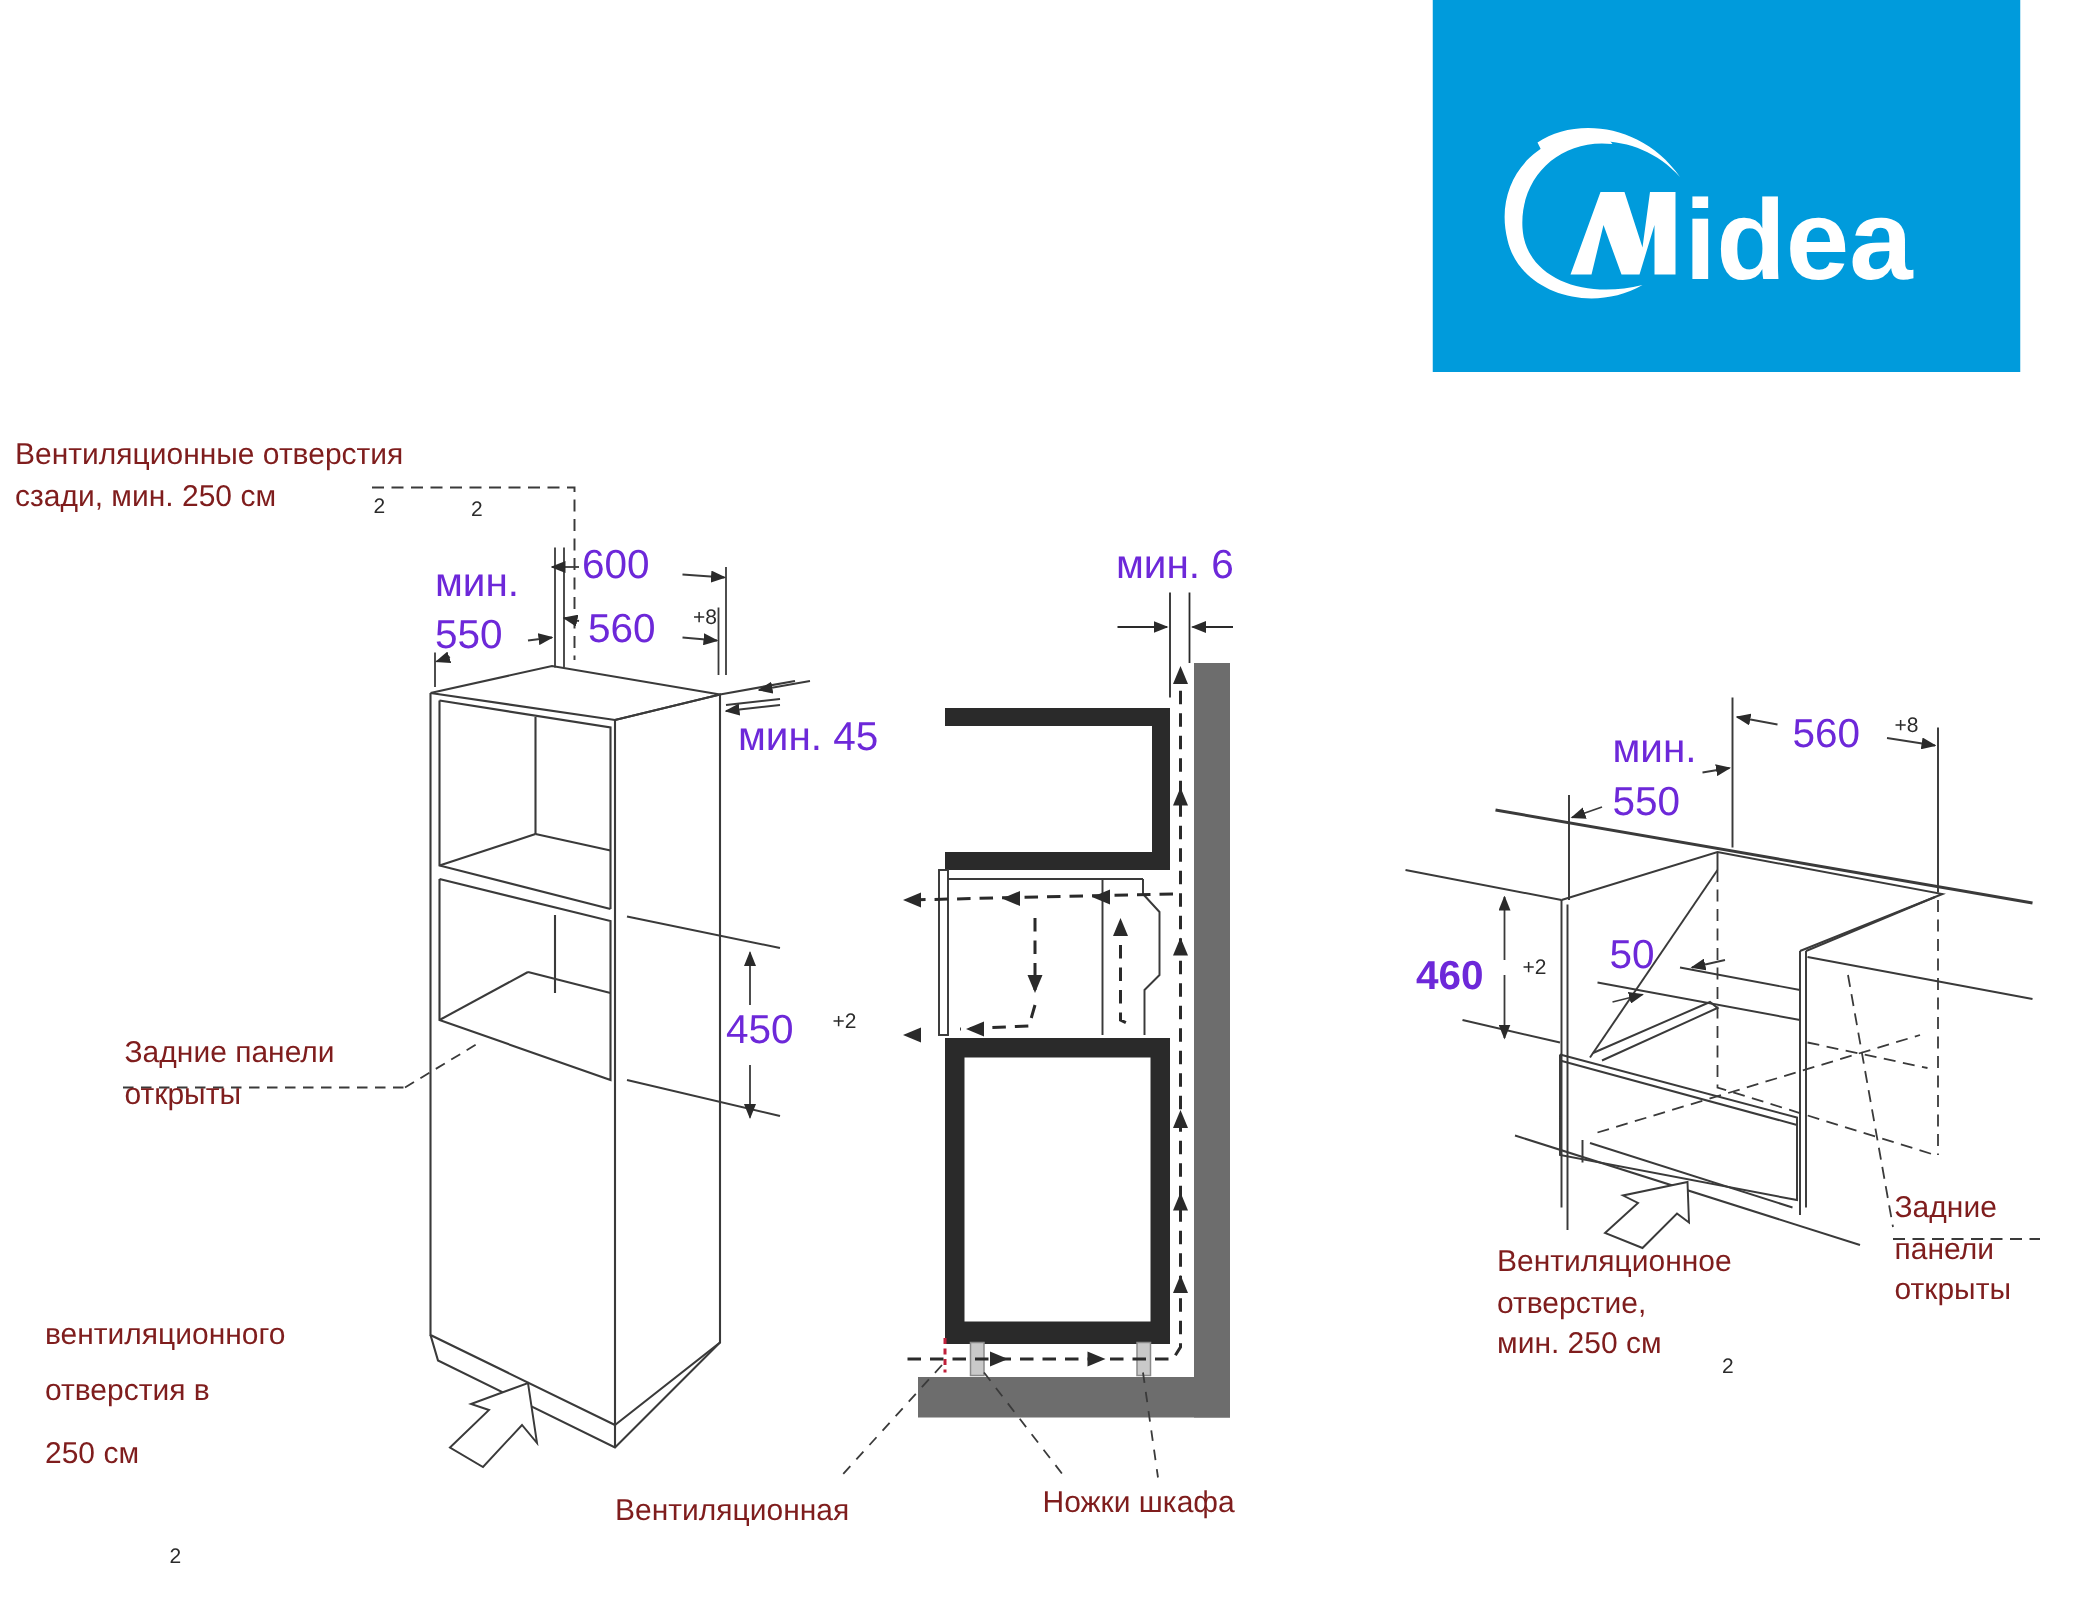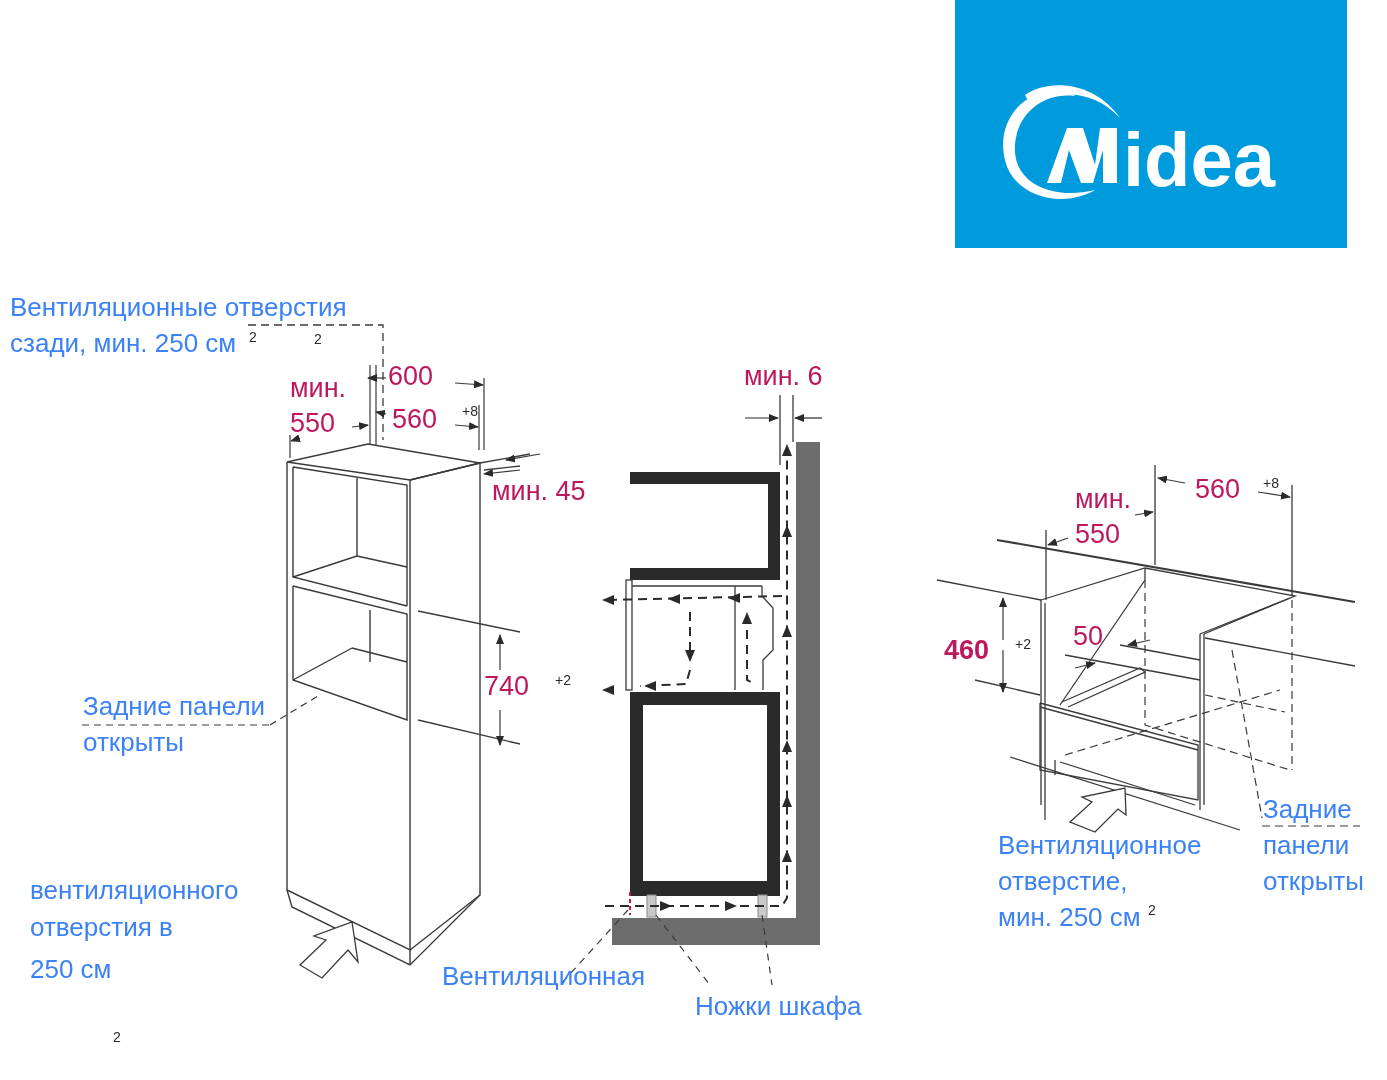--- a/index.html
+++ b/index.html
@@ -1,20 +1,20 @@
 <!DOCTYPE html>
 <html><head>
 <meta charset="utf-8">
 <style>
   html, body { margin: 0; padding: 0; background: #ffffff; }
   body { width: 1387px; height: 1080px; position: relative; overflow: hidden;
          font-family: "Liberation Sans", "DejaVu Sans", sans-serif; color: #2a2a2a; }
   .logo { position: absolute; left: 955px; top: 0; width: 392px; height: 172px; text-align: center; }
-  .lbl { position: absolute; font-size: 26px; line-height: 1.38; white-space: nowrap; color: #3b82f6; }
-  .num { position: absolute; font-size: 27px; line-height: 1; white-space: nowrap; color: #be185d; }
+  .lbl { position: absolute; font-size: 20px; line-height: 1.38; white-space: nowrap; color: #7f1d1d; }
+  .num { position: absolute; font-size: 27px; line-height: 1; white-space: nowrap; color: #6d28d9; }
   .sup { position: absolute; font-size: 14px; line-height: 1; color: #2b2b2b; }
   svg.art { position: absolute; left: 0; top: 0; }
 </style>
 </head>
 <body>
 
 <div class="logo">
   <svg width="392" height="248" viewBox="0 0 392 248">
     <rect x="0" y="0" width="392" height="248" fill="#009bdc"></rect>
 
@@ -212,37 +212,37 @@
 </div>
 <div class="sup" style="left:249px; top:330px;">2</div>
 <div class="sup" style="left:314px; top:332px;">2</div>
 
 <div class="num" style="left:388px; top:363px;">600</div>
 <div class="num" style="left:290px; top:375px;">мин.</div>
 <div class="num" style="left:290px; top:410px;">550</div>
 <div class="num" style="left:392px; top:406px;">560</div>
 <div class="sup" style="left:462px; top:404px;">+8</div>
 <div class="num" style="left:492px; top:478px;">мин. 45</div>
-<div class="num" style="left:484px; top:673px;">740</div>
+<div class="num" style="left:484px; top:673px;">450</div>
 <div class="sup" style="left:555px; top:673px;">+2</div>
 
 <div class="lbl" style="left:83px; top:689px;">
   <div>Задние панели</div>
   <div>открыты</div>
 </div>
 
 <div class="lbl" style="left:30px; top:872px; line-height:37px;">
   <div>вентиляционного</div>
   <div>отверстия в</div>
   <div style="margin-top:5px;">250 см</div>
 </div>
 <div class="sup" style="left:113px; top:1030px;">2</div>
 
 <div class="num" style="left:744px; top:363px;">мин. 6</div>
-<div class="lbl" style="left:410px; top:959px;margin-left:32px;">
+<div class="lbl" style="left:410px; top:994px;">
   <div>Вентиляционная</div>
 </div>
 <div class="lbl" style="left:695px; top:989px;">Ножки шкафа</div>
 
 <div class="num" style="left:1075px; top:486px;">мин.</div>
 <div class="num" style="left:1075px; top:521px;">550</div>
 <div class="num" style="left:1195px; top:476px;">560</div>
 <div class="sup" style="left:1263px; top:476px;">+8</div>
 <div class="num" style="left:944px; top:637px;font-weight:bold;">460</div>
 <div class="sup" style="left:1015px; top:637px;">+2</div>

